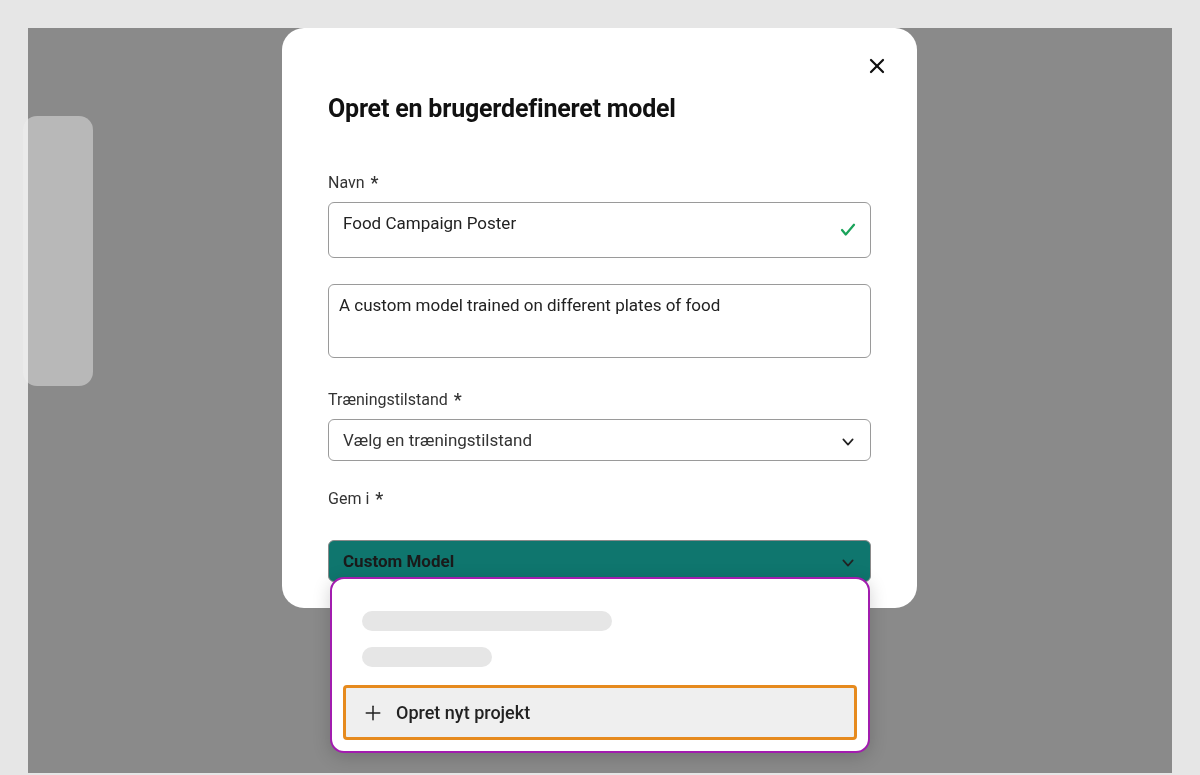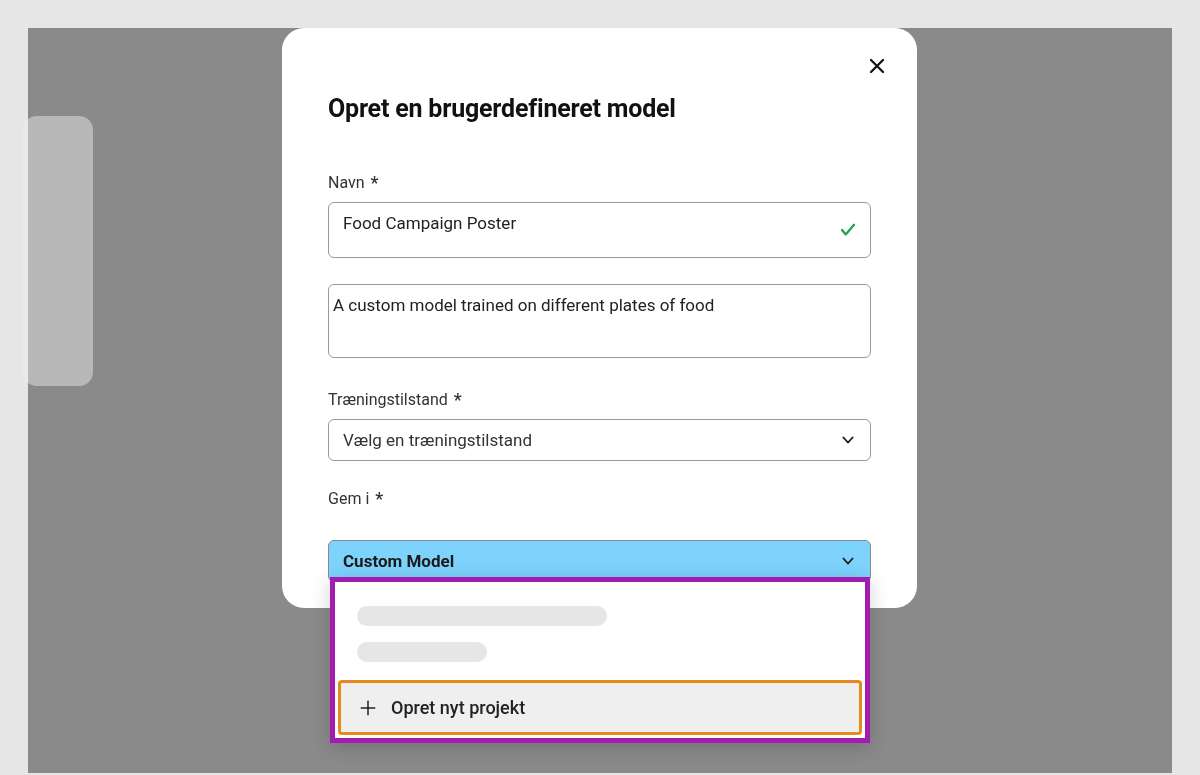--- a/index.html
+++ b/index.html
@@ -94,63 +94,63 @@
     right: 14px;
     top: 50%;
     transform: translateY(-50%);
     width: 18px;
     height: 18px;
   }
   .textarea {
     width: 100%;
     border: 1px solid #9a9a9a;
     border-radius: 6px;
-    padding: 10px 4px;
+    padding: 10px 10px;
     font-size: 17px;
     color: #222;
     font-family: inherit;
     resize: none;
     height: 74px;
     background: #fff;
   }
   .select-wrap {
     position: relative;
     width: 100%;
     border: 1px solid #9a9a9a;
     border-radius: 6px;
     background: #fff;
     padding: 10px 14px;
     font-size: 17px;
     color: #222;
     cursor: pointer;
     display: flex;
-    align-items: center;
+    align-items: flex-end;
     justify-content: space-between;
   }
   .select-wrap.filled {
-    background: #7dd3fc;
+    background: #0f766e;
     font-weight: 700;
     color: #1a1a1a;
     border-color: #8a8a8a;
     margin-top: 32px;
   }
   .chevron {
     width: 16px;
     height: 16px;
   }
   .dropdown-panel {
     position: absolute;
     left: 302px;
     top: 549px;
     width: 540px;
     background: #fff;
-    border: 5px solid #a21caf;
-    border-radius: 0;
+    border: 2px solid #a21caf;
+    border-radius: 14px;
     box-shadow: 0 4px 18px rgba(0,0,0,0.18);
-    padding: 4px;
+    padding: 12px;
     overflow: hidden;
   }
   .dropdown-body {
     padding: 20px 18px 14px 18px;
   }
   .skeleton-line {
     height: 20px;
     background: #e6e6e6;
     border-radius: 10px;
     margin-bottom: 16px;

